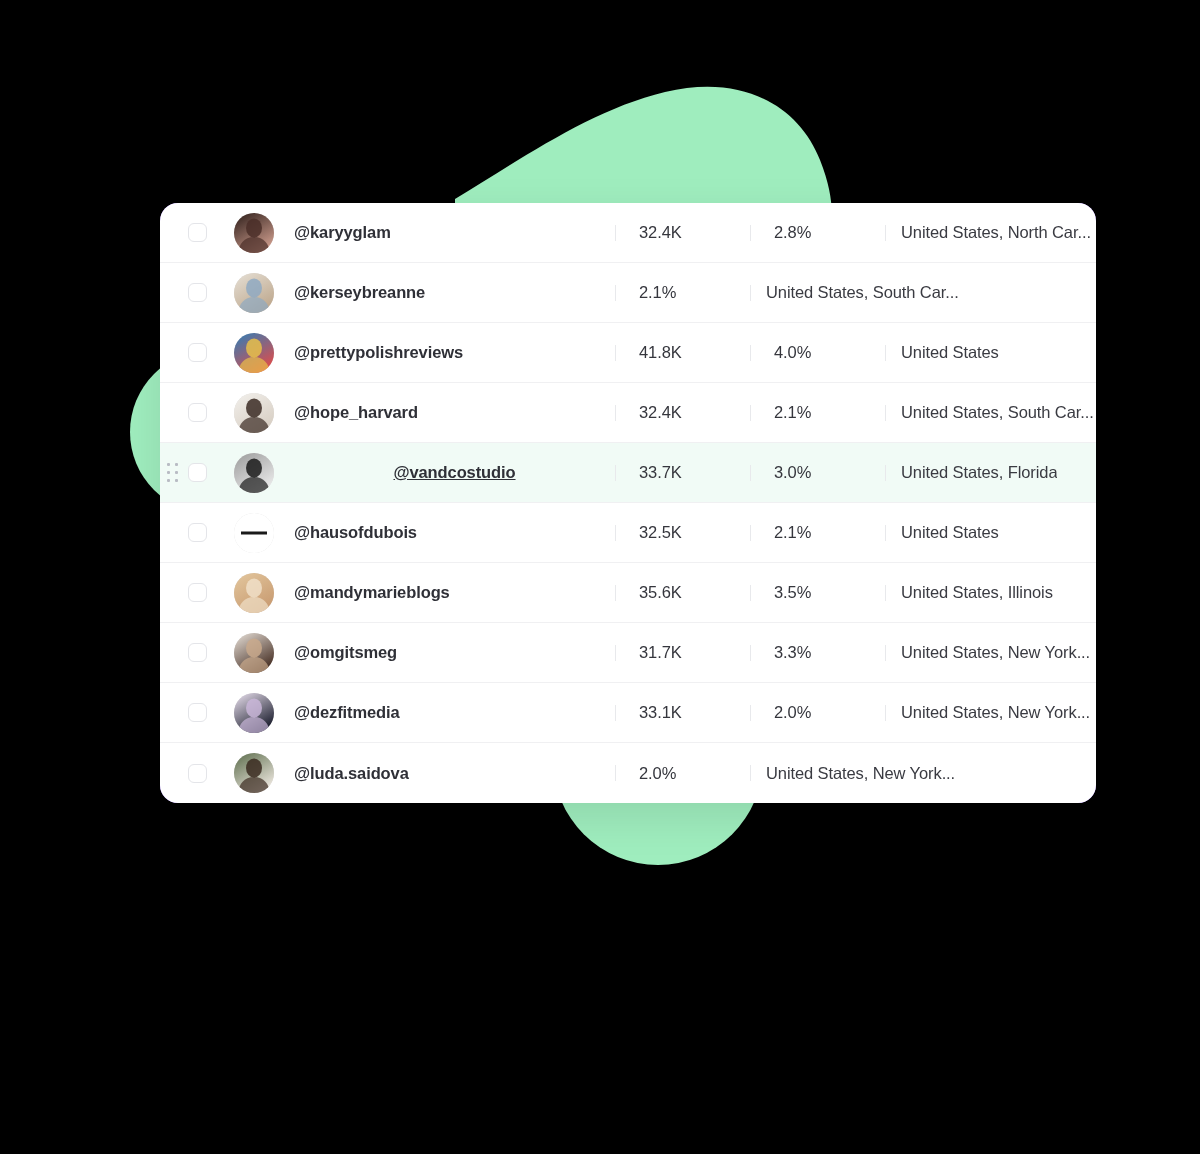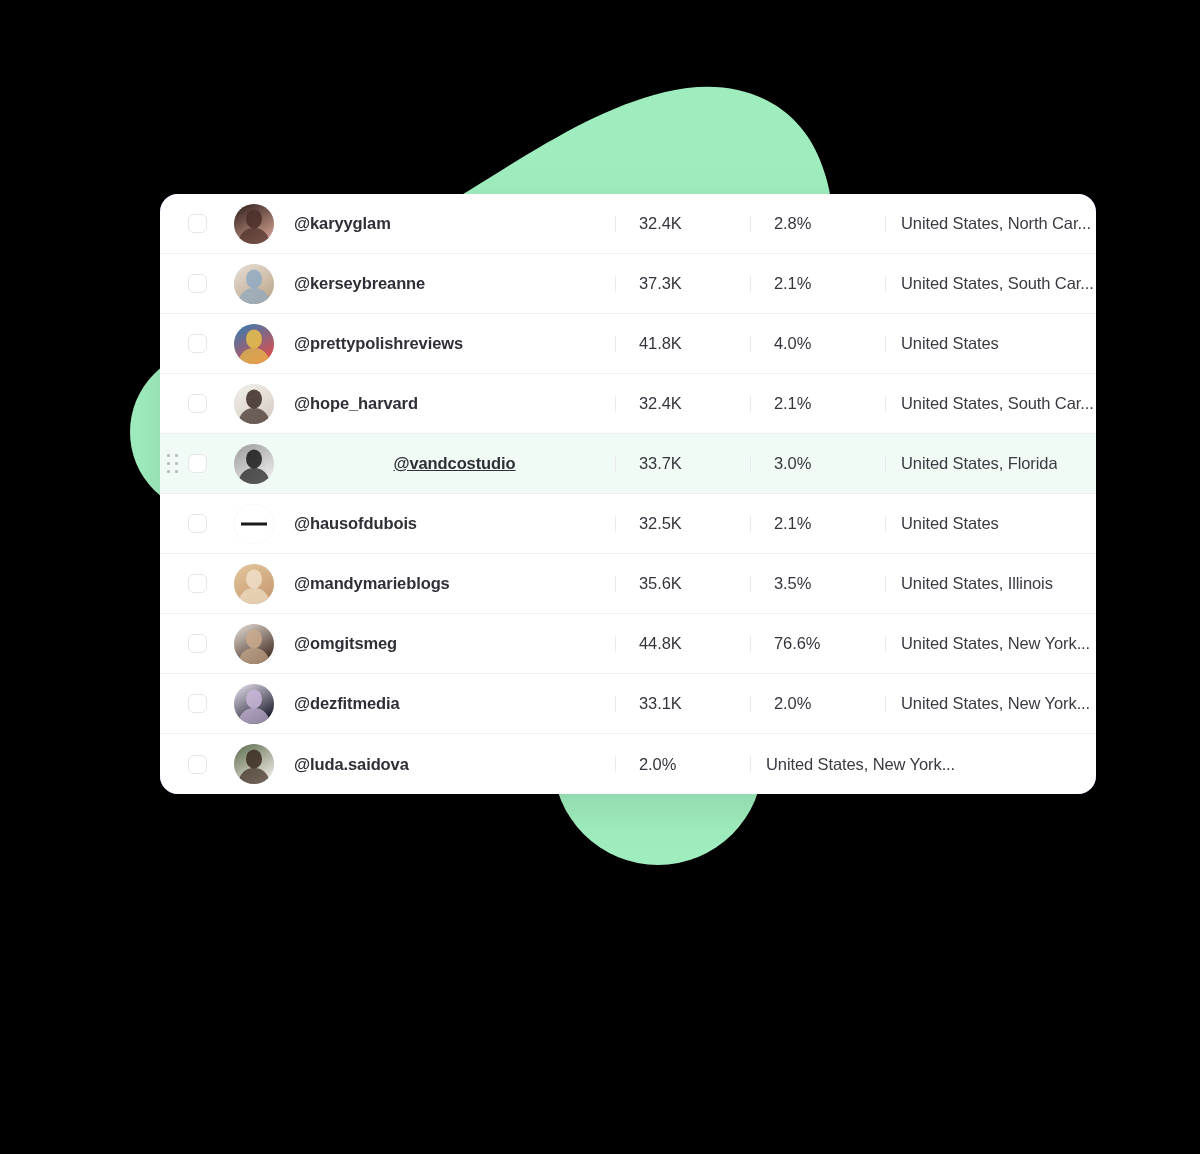--- a/index.html
+++ b/index.html
@@ -22,21 +22,21 @@
     inset: 0;
     overflow: hidden;
     pointer-events: none;
   }
   .blob-svg { position: absolute; left: 0; top: 0; }
 
   
   .card {
     position: absolute;
     left: 160px;
-    top: 194px;
+    top: 203px;
     width: 936px;
     height: 600px;
     background: #8b5cf6;
     border-radius: 18px;
     box-shadow: 0 14px 44px rgba(0,0,0,0.10);
     overflow: hidden;
     z-index: 5;
   }
 
   .rows { display: flex; flex-direction: column; }
@@ -237,23 +237,20 @@
                   <stop offset="100%" stop-color="#BFA98F"></stop>
                 </linearGradient>
               </defs>
               <rect width="40" height="40" fill="url(#g1)"></rect>
               <ellipse cx="20" cy="15" rx="8" ry="9.5" fill="#8FA9C2" opacity="0.85"></ellipse>
               <path d="M20 24 C 10 24, 5 31, 4 40 L 36 40 C 35 31, 30 24, 20 24 Z" fill="#8FA9C2" opacity="0.7"></path>
             </svg>
           </div>
         </div>
         <div class="name-cell"><span class="username">@kerseybreanne</span></div>
-        <div class="metric-cell col-followers">
-          <span class="metric-text">37.3K</span>
-        </div>
         <div class="metric-cell col-engagement">
           <span class="metric-text">2.1%</span>
         </div>
         <div class="metric-cell col-location">
           <span class="location-text">United States, South Car...</span>
         </div>
       </div>
       <div class="row">
         <div class="cb-cell">
           <div class="checkbox"></div>
@@ -421,24 +418,24 @@
                 </linearGradient>
               </defs>
               <rect width="40" height="40" fill="url(#g7)"></rect>
               <ellipse cx="20" cy="15" rx="8" ry="9.5" fill="#C9A98C" opacity="0.85"></ellipse>
               <path d="M20 24 C 10 24, 5 31, 4 40 L 36 40 C 35 31, 30 24, 20 24 Z" fill="#C9A98C" opacity="0.7"></path>
             </svg>
           </div>
         </div>
         <div class="name-cell"><span class="username">@omgitsmeg</span></div>
         <div class="metric-cell col-followers">
-          <span class="metric-text">44.8K</span>
-        </div>
-        <div class="metric-cell col-engagement">
-          <span class="metric-text">76.6%</span>
+          <span class="metric-text">31.7K</span>
+        </div>
+        <div class="metric-cell col-engagement">
+          <span class="metric-text">3.3%</span>
         </div>
         <div class="metric-cell col-location">
           <span class="location-text">United States, New York...</span>
         </div>
       </div>
       <div class="row">
         <div class="cb-cell">
           <div class="checkbox"></div>
         </div>
         <div class="avatar-cell">

